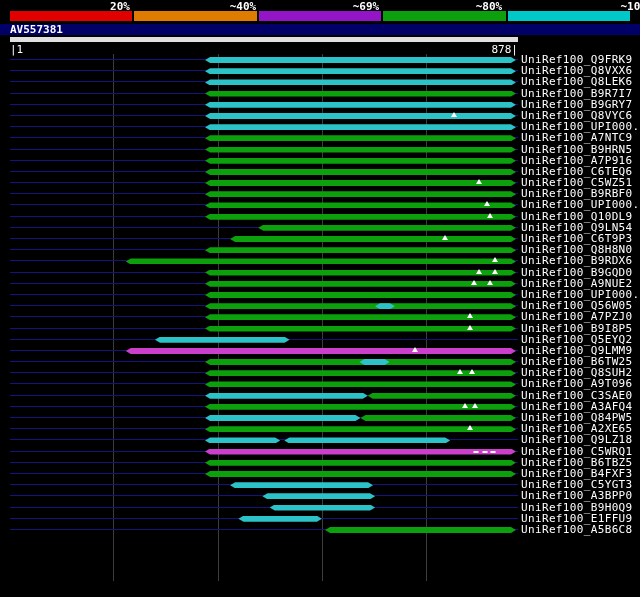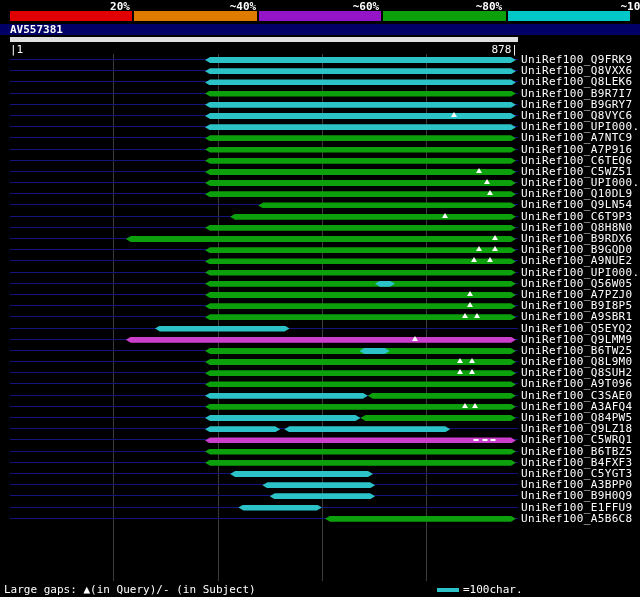--- a/index.html
+++ b/index.html
@@ -49,21 +49,21 @@
 <div class="screen">
 
   <div class="scalebar">
     <div class="seg" style="background-color: rgb(224, 0, 0);"></div>
     <div class="seg" style="background-color: rgb(222, 123, 0);"></div>
     <div class="seg" style="background-color: rgb(148, 20, 200);"></div>
     <div class="seg" style="background-color: rgb(12, 160, 12);"></div>
     <div class="seg" style="background-color: rgb(0, 200, 200);"></div>
     <span class="slabel sl0">20%</span>
     <span class="slabel sl1">~40%</span>
-    <span class="slabel sl2">~60%</span>
+    <span class="slabel sl2">~69%</span>
     <span class="slabel sl3">~80%</span>
     <span class="slabel sl4">~100%</span>
   </div>
 
   <div class="qstrip" style="background-color: rgb(0, 0, 102);">
     <span class="qname">AV557381</span>
   </div>
 
   <div class="qbar" style="background-color: rgb(224, 224, 224);"></div>
 
@@ -115,32 +115,42 @@
           <div class="rlabel">UniRef100_UPI000..</div>
         </div>
         <div class="arow">
           <div class="baseline" style="background-color: rgb(20, 20, 126);"></div>
           <div class="bar" style="left: 205.064px; width: 310.85px; background-color: rgb(12, 160, 12);"></div>
           <div class="rlabel">UniRef100_A7NTC9</div>
         </div>
         <div class="arow">
           <div class="baseline" style="background-color: rgb(20, 20, 126);"></div>
           <div class="bar" style="left: 205.064px; width: 310.85px; background-color: rgb(12, 160, 12);"></div>
+          <div class="rlabel">UniRef100_B9HRN5</div>
+        </div>
+        <div class="arow">
+          <div class="baseline" style="background-color: rgb(20, 20, 126);"></div>
+          <div class="bar" style="left: 205.064px; width: 310.85px; background-color: rgb(12, 160, 12);"></div>
           <div class="rlabel">UniRef100_A7P916</div>
         </div>
         <div class="arow">
           <div class="baseline" style="background-color: rgb(20, 20, 126);"></div>
           <div class="bar" style="left: 205.064px; width: 310.85px; background-color: rgb(12, 160, 12);"></div>
           <div class="rlabel">UniRef100_C6TEQ6</div>
         </div>
         <div class="arow">
           <div class="baseline" style="background-color: rgb(20, 20, 126);"></div>
           <div class="bar" style="left: 205.064px; width: 310.85px; background-color: rgb(12, 160, 12);"></div>
           <div class="tick" style="left: 479.405px;"></div>
           <div class="rlabel">UniRef100_C5WZ51</div>
+        </div>
+        <div class="arow">
+          <div class="baseline" style="background-color: rgb(20, 20, 126);"></div>
+          <div class="bar" style="left: 205.064px; width: 310.85px; background-color: rgb(12, 160, 12);"></div>
+          <div class="rlabel">UniRef100_B9RBF0</div>
         </div>
         <div class="arow">
           <div class="baseline" style="background-color: rgb(20, 20, 126);"></div>
           <div class="bar" style="left: 205.064px; width: 310.85px; background-color: rgb(12, 160, 12);"></div>
           <div class="tick" style="left: 486.706px;"></div>
           <div class="rlabel">UniRef100_UPI000..</div>
         </div>
         <div class="arow">
           <div class="baseline" style="background-color: rgb(20, 20, 126);"></div>
           <div class="bar" style="left: 205.064px; width: 310.85px; background-color: rgb(12, 160, 12);"></div>
@@ -201,54 +211,40 @@
           <div class="rlabel">UniRef100_A7PZJ0</div>
         </div>
         <div class="arow">
           <div class="baseline" style="background-color: rgb(20, 20, 126);"></div>
           <div class="bar" style="left: 205.064px; width: 310.85px; background-color: rgb(12, 160, 12);"></div>
           <div class="tick" style="left: 470.016px;"></div>
           <div class="rlabel">UniRef100_B9I8P5</div>
         </div>
         <div class="arow">
           <div class="baseline" style="background-color: rgb(20, 20, 126);"></div>
-          <div class="bar" style="left: 205.064px; width: 310.85px; background-color: rgb(12, 160, 12);"></div>
-          <div class="tick" style="left: 464.801px;"></div>
-          <div class="tick" style="left: 477.318px;"></div>
-          <div class="rlabel">UniRef100_A9SBR1</div>
-        </div>
-        <div class="arow">
-          <div class="baseline" style="background-color: rgb(20, 20, 126);"></div>
           <div class="bar" style="left: 154.994px; width: 134.563px; background-color: rgb(43, 195, 199);"></div>
           <div class="rlabel">UniRef100_Q5EYQ2</div>
         </div>
         <div class="arow">
           <div class="baseline" style="background-color: rgb(20, 20, 126);"></div>
           <div class="bar" style="left: 125.786px; width: 390.127px; background-color: rgb(204, 63, 204);"></div>
           <div class="tick" style="left: 414.731px;"></div>
           <div class="rlabel">UniRef100_Q9LMM9</div>
         </div>
         <div class="arow">
           <div class="baseline" style="background-color: rgb(20, 20, 126);"></div>
           <div class="bar" style="left: 205.064px; width: 310.85px; background-color: rgb(12, 160, 12);"></div>
           <div class="bar" style="left: 359.446px; width: 30.2505px; background-color: rgb(43, 195, 199);"></div>
           <div class="rlabel">UniRef100_B6TW25</div>
         </div>
         <div class="arow">
           <div class="baseline" style="background-color: rgb(20, 20, 126);"></div>
           <div class="bar" style="left: 205.064px; width: 310.85px; background-color: rgb(12, 160, 12);"></div>
           <div class="tick" style="left: 459.585px;"></div>
           <div class="tick" style="left: 472.103px;"></div>
-          <div class="rlabel">UniRef100_Q8L9M0</div>
-        </div>
-        <div class="arow">
-          <div class="baseline" style="background-color: rgb(20, 20, 126);"></div>
-          <div class="bar" style="left: 205.064px; width: 310.85px; background-color: rgb(12, 160, 12);"></div>
-          <div class="tick" style="left: 459.585px;"></div>
-          <div class="tick" style="left: 472.103px;"></div>
           <div class="rlabel">UniRef100_Q8SUH2</div>
         </div>
         <div class="arow">
           <div class="baseline" style="background-color: rgb(20, 20, 126);"></div>
           <div class="bar" style="left: 205.064px; width: 310.85px; background-color: rgb(12, 160, 12);"></div>
           <div class="rlabel">UniRef100_A9T096</div>
         </div>
         <div class="arow">
           <div class="baseline" style="background-color: rgb(20, 20, 126);"></div>
           <div class="bar" style="left: 205.064px; width: 162.727px; background-color: rgb(43, 195, 199);"></div>
@@ -260,20 +256,26 @@
           <div class="bar" style="left: 205.064px; width: 310.85px; background-color: rgb(12, 160, 12);"></div>
           <div class="tick" style="left: 464.801px;"></div>
           <div class="tick" style="left: 475.232px;"></div>
           <div class="rlabel">UniRef100_A3AFQ4</div>
         </div>
         <div class="arow">
           <div class="baseline" style="background-color: rgb(20, 20, 126);"></div>
           <div class="bar" style="left: 205.064px; width: 155.425px; background-color: rgb(43, 195, 199);"></div>
           <div class="bar" style="left: 360.489px; width: 155.425px; background-color: rgb(12, 160, 12);"></div>
           <div class="rlabel">UniRef100_Q84PW5</div>
+        </div>
+        <div class="arow">
+          <div class="baseline" style="background-color: rgb(20, 20, 126);"></div>
+          <div class="bar" style="left: 205.064px; width: 310.85px; background-color: rgb(12, 160, 12);"></div>
+          <div class="tick" style="left: 470.016px;"></div>
+          <div class="rlabel">UniRef100_A2XE65</div>
         </div>
         <div class="arow">
           <div class="baseline" style="background-color: rgb(20, 20, 126);"></div>
           <div class="bar" style="left: 205.064px; width: 75.1047px; background-color: rgb(43, 195, 199);"></div>
           <div class="bar" style="left: 284.341px; width: 165.856px; background-color: rgb(43, 195, 199);"></div>
           <div class="rlabel">UniRef100_Q9LZ18</div>
         </div>
         <div class="arow">
           <div class="baseline" style="background-color: rgb(20, 20, 126);"></div>
           <div class="bar" style="left: 205.064px; width: 310.85px; background-color: rgb(204, 63, 204);"></div>
@@ -313,19 +315,14 @@
           <div class="rlabel">UniRef100_E1FFU9</div>
         </div>
         <div class="arow">
           <div class="baseline" style="background-color: rgb(20, 20, 126);"></div>
           <div class="bar" style="left: 325.023px; width: 190.891px; background-color: rgb(12, 160, 12);"></div>
           <div class="rlabel">UniRef100_A5B6C8</div>
         </div>
       </div>
   </div>
 
-  <div class="footer">
-    <span class="gaps">Large gaps: ▲(in Query)/- (in Subject)</span>
-    <span class="legendbar" style="background-color: rgb(43, 195, 199);"></span>
-    <span class="legendtext">=100char.</span>
-  </div>
 
 </div>
 
 </body></html>

